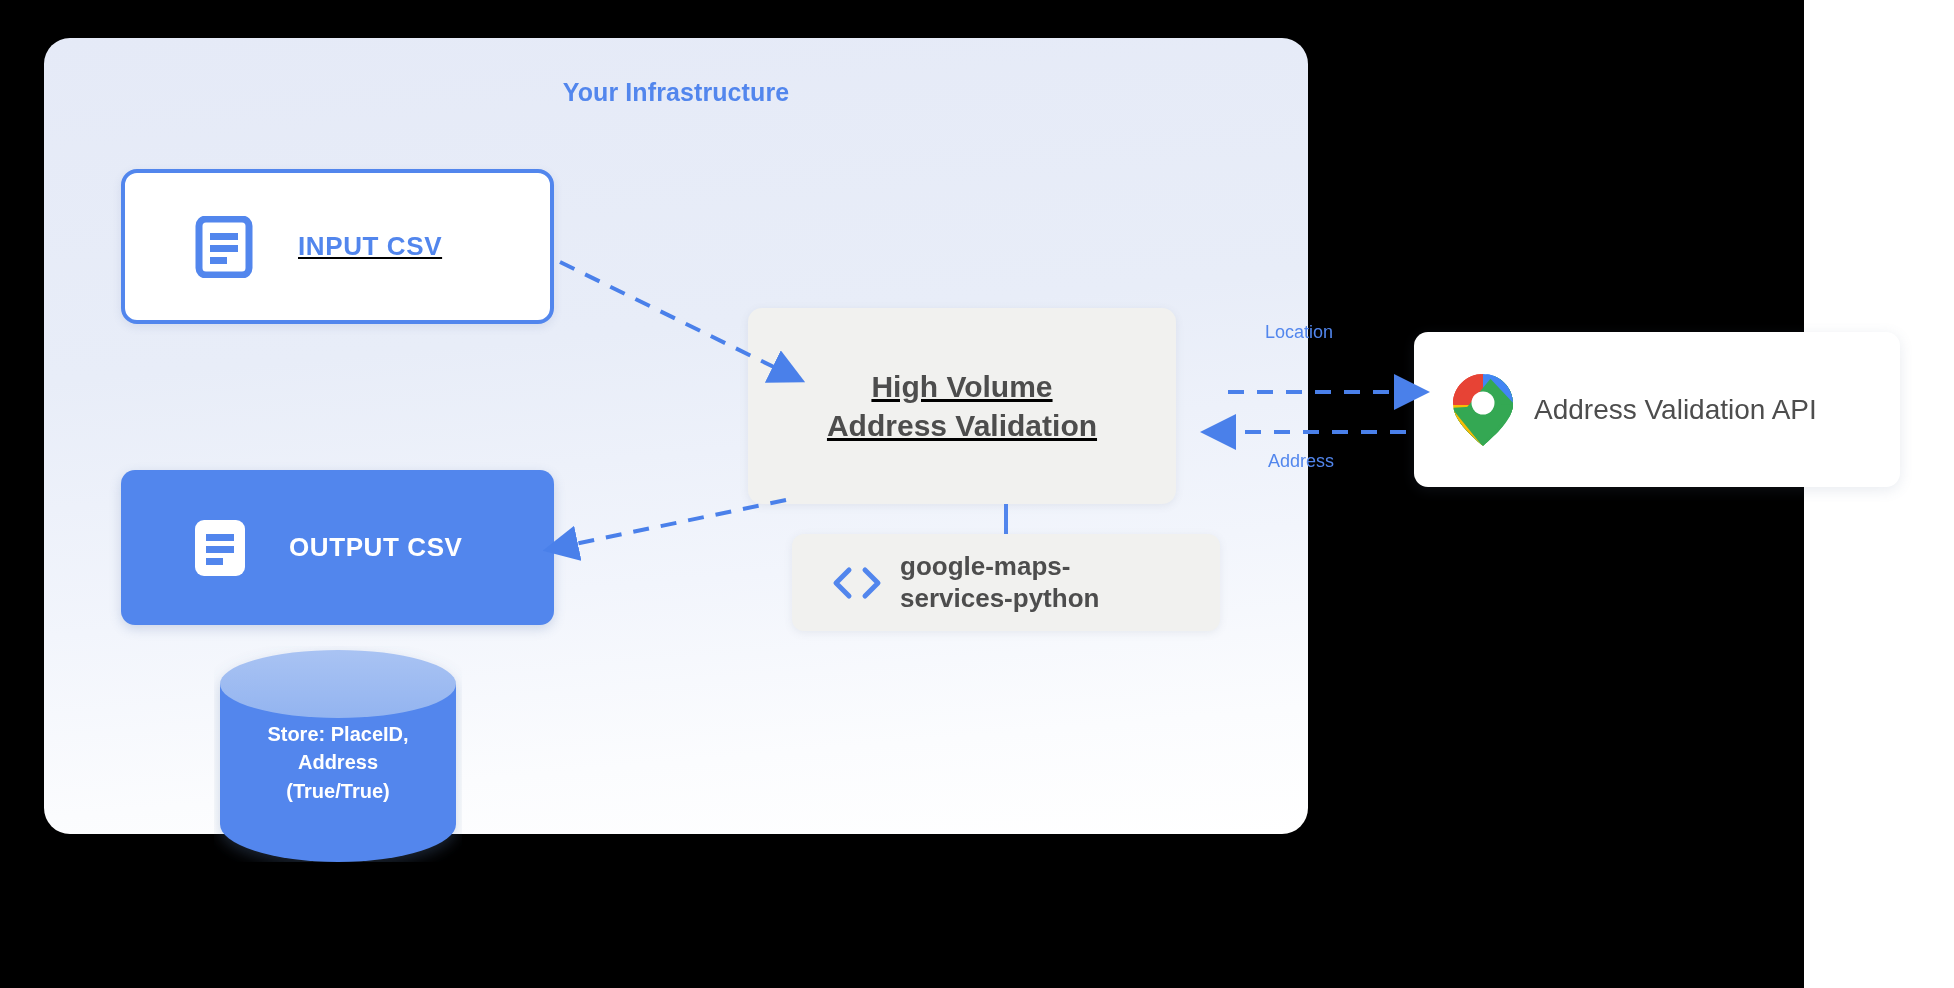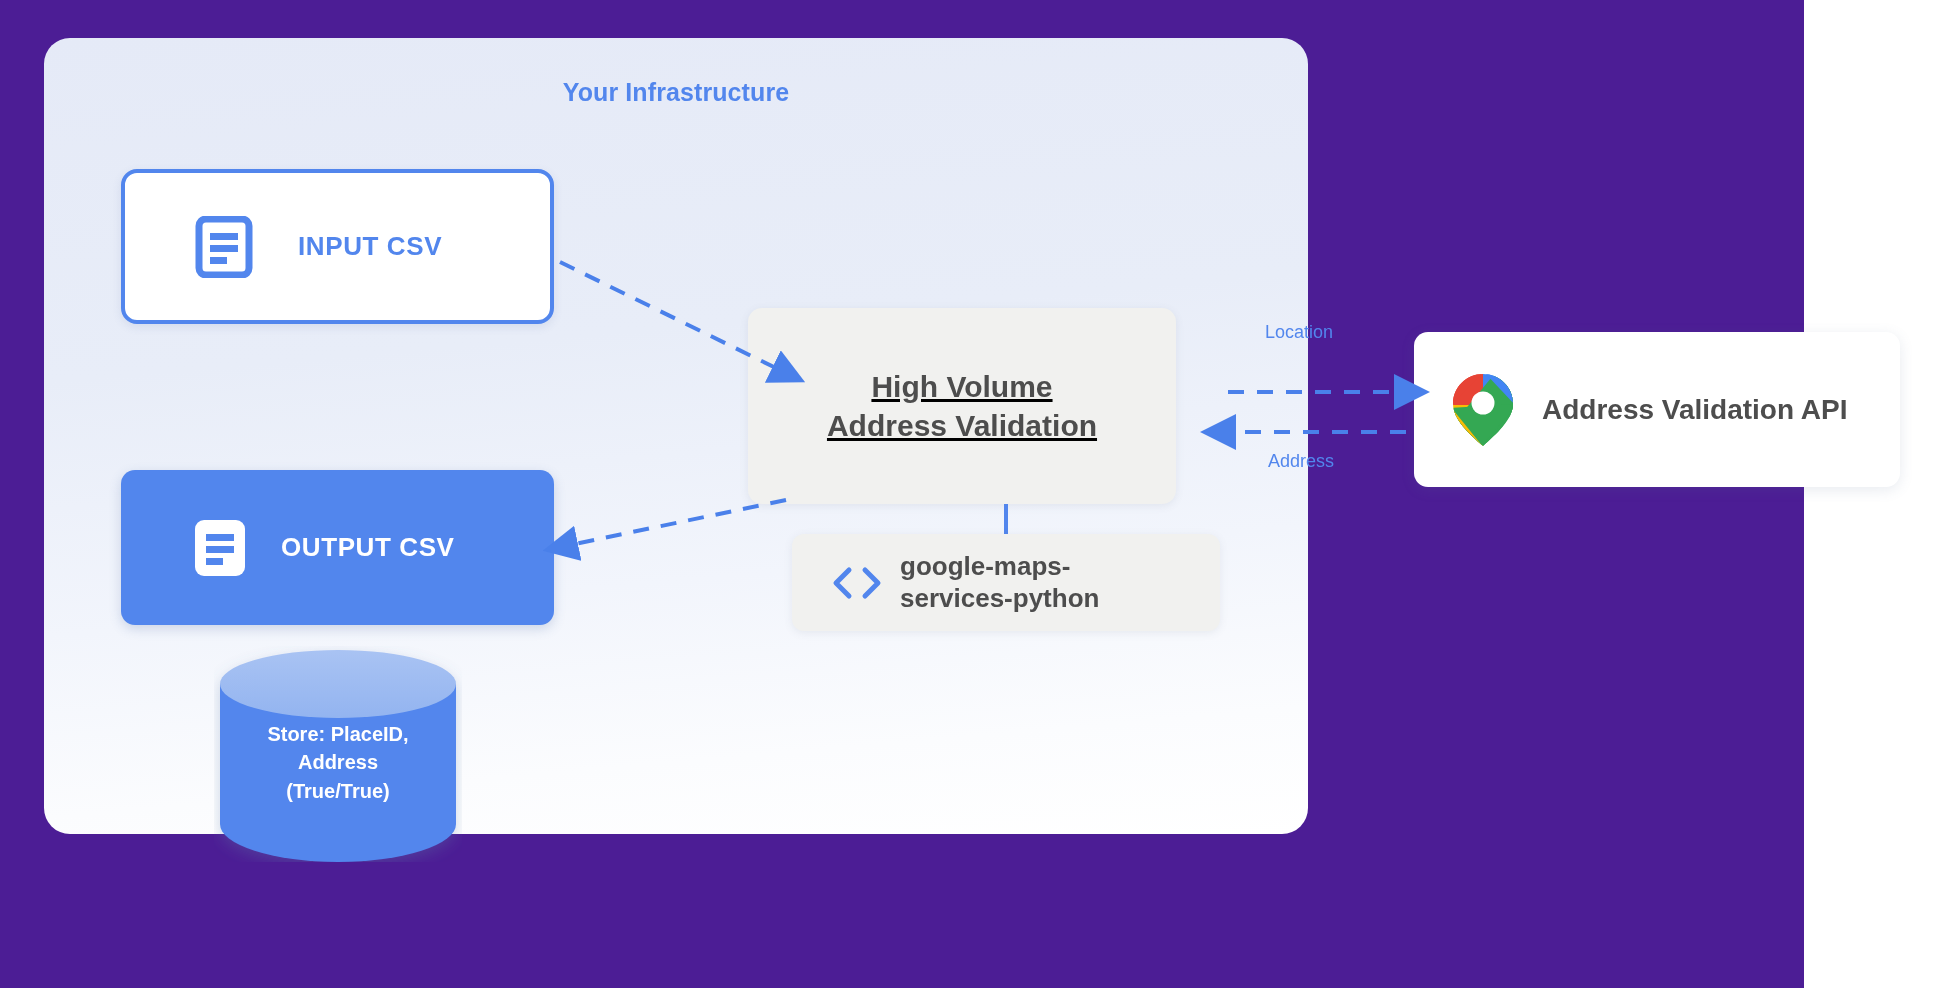--- a/index.html
+++ b/index.html
@@ -10,21 +10,21 @@
   body {
     width: 1954px;
     height: 988px;
     font-family: "Liberation Sans", sans-serif;
     overflow: hidden;
   }
   #canvas {
     position: relative;
     width: 1804px;
     height: 988px;
-    background: #4c1d95;
+    background: #000000;
   }
 
   
   .infra-panel {
     position: absolute;
     left: 44px;
     top: 38px;
     width: 1264px;
     height: 796px;
     border-radius: 26px;
@@ -54,20 +54,21 @@
   
   .input-csv {
     left: 121px;
     top: 169px;
     width: 433px;
     height: 155px;
     background: #ffffff;
     border: 4px solid #5286ed;
     border-radius: 16px;
     box-shadow: 0 3px 10px rgba(70,100,160,.12);
+    text-decoration: underline;
   }
   .input-csv .doc-icon { margin-left: 68px; }
   .input-csv .card-label {
     margin-left: 43px;
     font-size: 26px;
     font-weight: bold;
     color: #5286ed;
     letter-spacing: .6px;
   }
 
@@ -76,21 +77,21 @@
     left: 121px;
     top: 470px;
     width: 433px;
     height: 155px;
     background: #5286ed;
     border-radius: 14px;
     box-shadow: 0 4px 12px rgba(70,100,160,.22);
   }
   .output-csv .doc-icon { margin-left: 68px; }
   .output-csv .card-label {
-    margin-left: 30px;
+    margin-left: 38px;
     font-size: 26px;
     font-weight: bold;
     color: #ffffff;
     letter-spacing: .6px;
   }
 
   .doc-icon { width: 62px; height: 62px; flex: 0 0 auto; }
 
   
   .script-box {
@@ -147,23 +148,23 @@
     left: 1414px;
     top: 332px;
     width: 486px;
     height: 155px;
     background: #ffffff;
     border-radius: 14px;
     box-shadow: 0 3px 14px rgba(90,110,150,.14);
   }
   .pin-icon { margin-left: 36px; width: 66px; height: 76px; flex: 0 0 auto; }
   .api-label {
-    margin-left: 26px;
+    margin-left: 18px;
     font-size: 28px;
-    font-weight: bold;
+    font-weight: normal;
     color: #4d4d4d;
   }
 
   
   .db {
     position: absolute;
     left: 214px;
     top: 646px;
     width: 248px;
     height: 216px;

